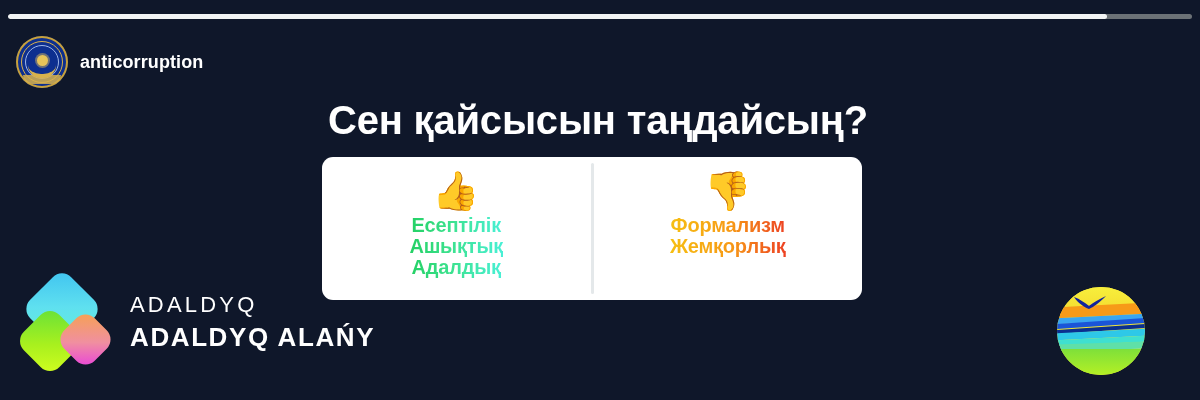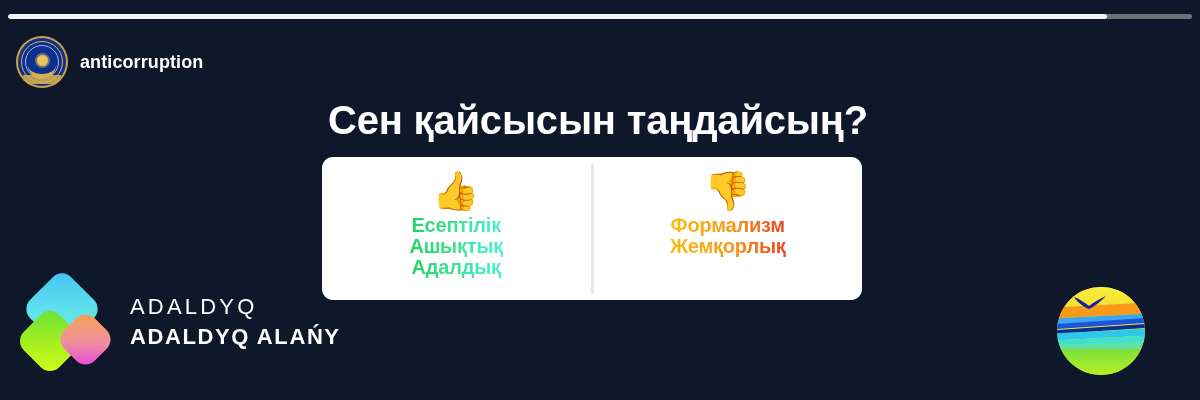--- a/index.html
+++ b/index.html
@@ -236,21 +236,21 @@
   }
   .brand-top {
     color: #ffffff;
     font-size: 22px;
     font-weight: 300;
     letter-spacing: 3.2px;
     white-space: nowrap;
   }
   .brand-bottom {
     color: #ffffff;
-    font-size: 22px;
+    font-size: 26px;
     font-weight: 700;
     letter-spacing: 1.6px;
     margin-top: 8px;
     white-space: nowrap;
   }
 
   
   .emblem {
     position: absolute;
     left: 1057px;

